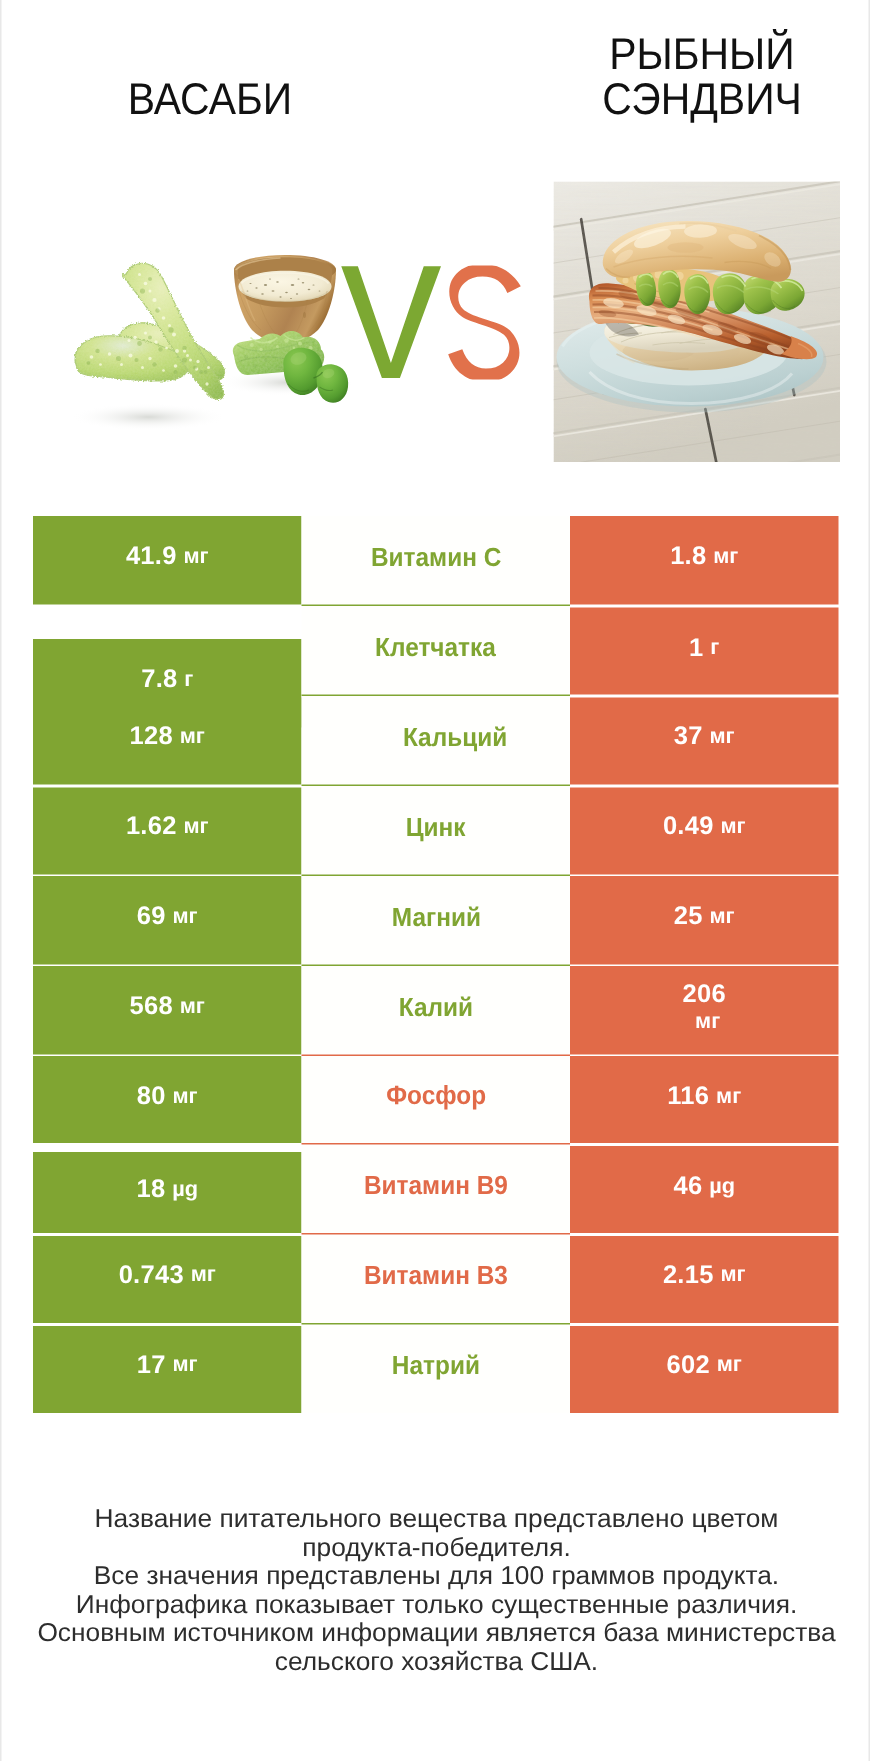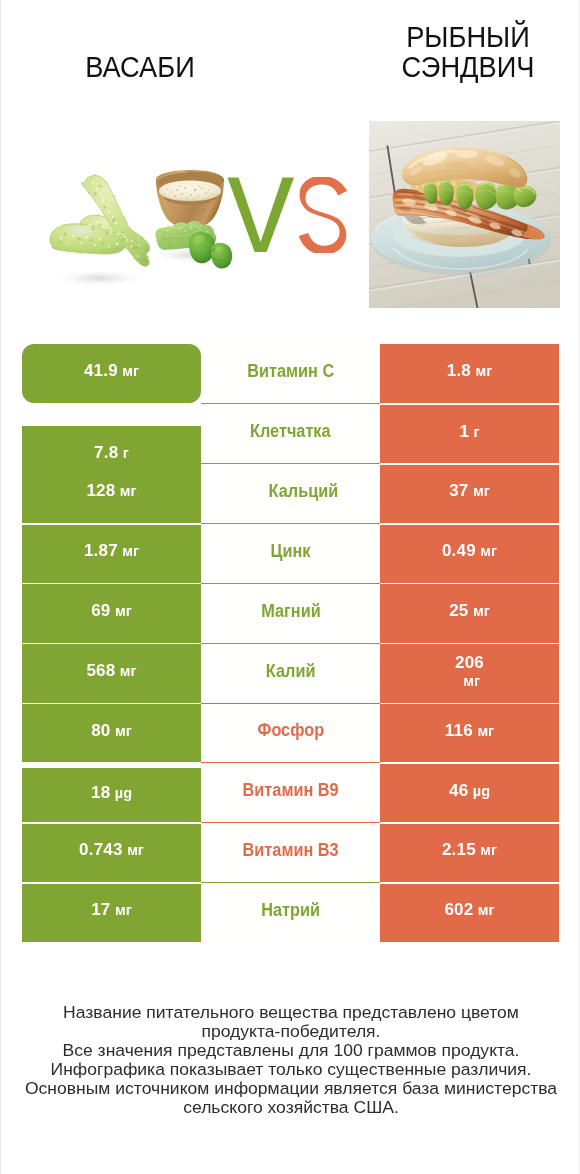--- a/index.html
+++ b/index.html
@@ -454,21 +454,21 @@
         <path d="M35 58 C39 62 44 64 51 64" stroke="#c79757" stroke-width="1" fill="none" opacity="0.35"></path>
         <ellipse cx="88" cy="44" rx="12" ry="3.5" fill="#dbb173" opacity="0.3"></ellipse>
         <path d="M114 54 C126 52 138 54 145 58" stroke="#c0914e" stroke-width="0.9" fill="none" opacity="0.3"></path>
         <path d="M84 28 C96 27 110 29 122 33" stroke="#e9cc9c" stroke-width="1" fill="none" opacity="0.5"></path>
       </g>
     </svg>
   </div>
   <div class="table" id="table">
       <div class="row">
         <div class="cell cL">
-          <div class="inner" style="background: rgb(128, 165, 50); border-radius: 12px;">
+          <div class="inner" style="background: rgb(128, 165, 50);">
             <span class="val">41.9</span>
             <span class="unit">мг</span>
           </div>
         </div>
         <div class="cell cM" style="border-top: none;">
           <span class="name" style="color: rgb(128, 165, 50);">Витамин C</span>
         </div>
         <div class="cell cR">
           <div class="inner" style="background: rgb(225, 106, 72);">
             <span class="val">1.8</span>
@@ -506,21 +506,21 @@
         <div class="cell cR" style="padding-top: 1.6px;">
           <div class="inner" style="background: rgb(225, 106, 72);">
             <span class="val">37</span>
             <span class="unit">мг</span>
           </div>
         </div>
       </div>
       <div class="row">
         <div class="cell cL" style="padding-top: 1.6px;">
           <div class="inner" style="background: rgb(128, 165, 50);">
-            <span class="val">1.87</span>
+            <span class="val">1.62</span>
             <span class="unit">мг</span>
           </div>
         </div>
         <div class="cell cM" style="border-top: 1px solid rgb(128, 165, 50);">
           <span class="name" style="color: rgb(128, 165, 50);">Цинк</span>
         </div>
         <div class="cell cR" style="padding-top: 1.6px;">
           <div class="inner" style="background: rgb(225, 106, 72);">
             <span class="val">0.49</span>
             <span class="unit">мг</span>

